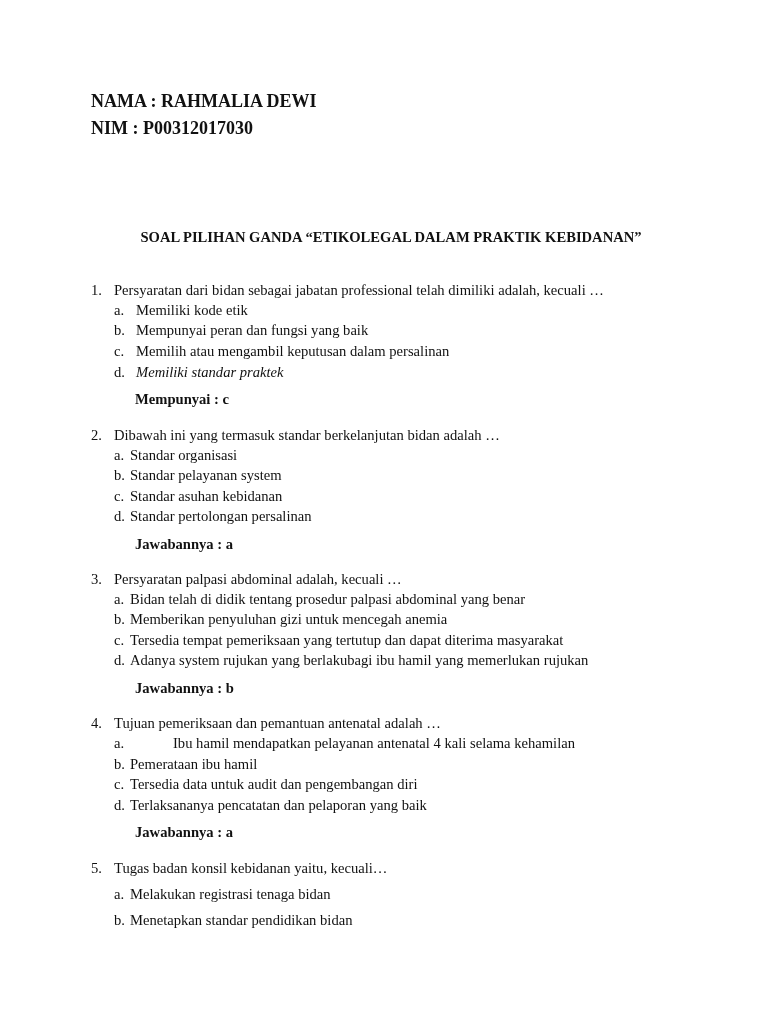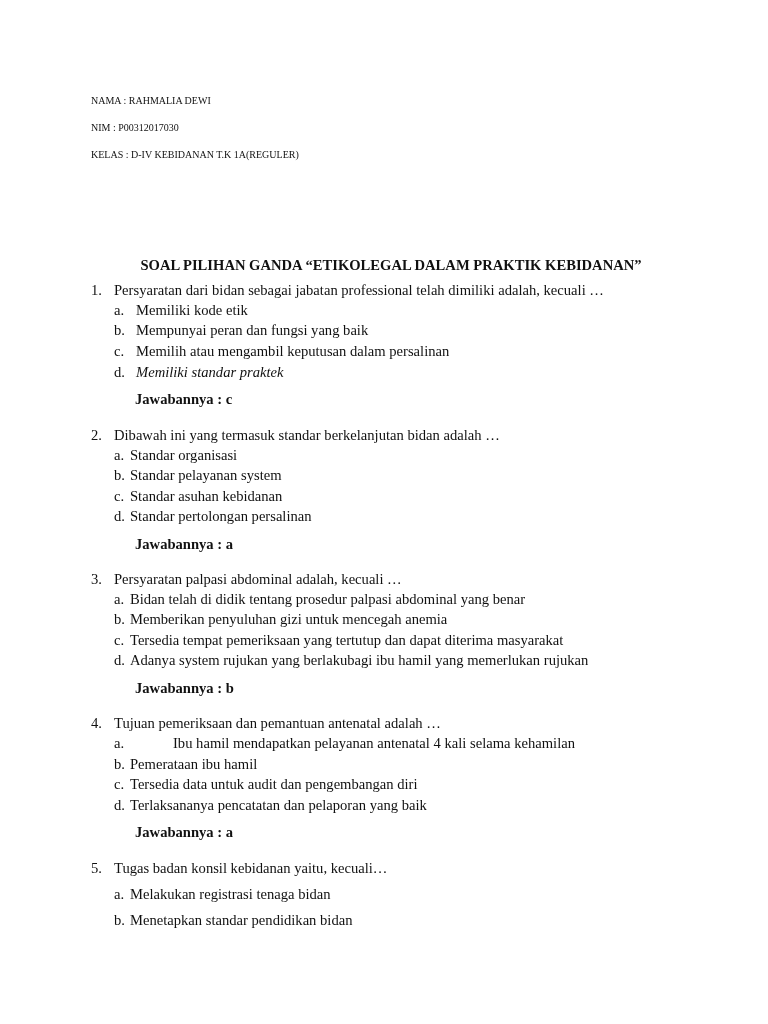--- a/index.html
+++ b/index.html
@@ -23,32 +23,31 @@
       background: #ffffff;
     }
     .line {
       position: absolute;
       white-space: nowrap;
       font-size: 14.6px;
       line-height: 18px;
     }
     .header-line {
       left: 91px;
-      font-weight: normal;
-      font-size: 10px;
+      font-weight: bold;
+      font-size: 18px;
     }
     .title {
       left: 0;
       width: 768px;
       text-align: center;
       font-weight: bold;
       font-size: 14.6px;
       padding-left: 14px;
       box-sizing: border-box;
-      margin-top: 28px;
     }
     .q-num {
       position: absolute;
       left: 91px;
     }
     .q-text {
       position: absolute;
       left: 114px;
     }
     .opt-letter {
@@ -66,41 +65,40 @@
       font-weight: bold;
     }
   </style>
 </head>
 <body>
 
 <div class="page">
 
   <div class="line header-line" style="top:92px;">NAMA : RAHMALIA DEWI</div>
   <div class="line header-line" style="top:119px;">NIM : P00312017030</div>
-  <div class="line header-line" style="top:146px;">KELAS : D-IV KEBIDANAN T.K 1A(REGULER)</div>
 
   <div class="line title" style="top:228px;">SOAL PILIHAN GANDA “ETIKOLEGAL DALAM PRAKTIK KEBIDANAN”</div>
 
   <div>
     <div class="line q-num" style="top:281px;">1.</div>
     <div class="line q-text" style="top:281px;">Persyaratan dari bidan sebagai jabatan professional telah dimiliki adalah, kecuali …</div>
 
     <div class="line opt-letter" style="top:301px;">a.</div>
     <div class="line opt-text wide" style="top:301px;">Memiliki kode etik</div>
 
     <div class="line opt-letter" style="top:321px;">b.</div>
     <div class="line opt-text wide" style="top:321px;">Mempunyai peran dan fungsi yang baik</div>
 
     <div class="line opt-letter" style="top:342px;">c.</div>
     <div class="line opt-text wide" style="top:342px;">Memilih atau mengambil keputusan dalam persalinan</div>
 
     <div class="line opt-letter" style="top:363px;">d.</div>
     <div class="line opt-text wide" style="top:363px;font-style:italic;">Memiliki standar praktek</div>
 
-    <div class="line answer" style="top:390px;">Jawabannya : c</div>
+    <div class="line answer" style="top:390px;">Mempunyai : c</div>
   </div>
 
   <div>
     <div class="line q-num" style="top:426px;">2.</div>
     <div class="line q-text" style="top:426px;">Dibawah ini yang termasuk standar berkelanjutan bidan adalah …</div>
 
     <div class="line opt-letter" style="top:446px;">a.</div>
     <div class="line opt-text narrow" style="top:446px;">Standar organisasi</div>
 
     <div class="line opt-letter" style="top:466px;">b.</div>

